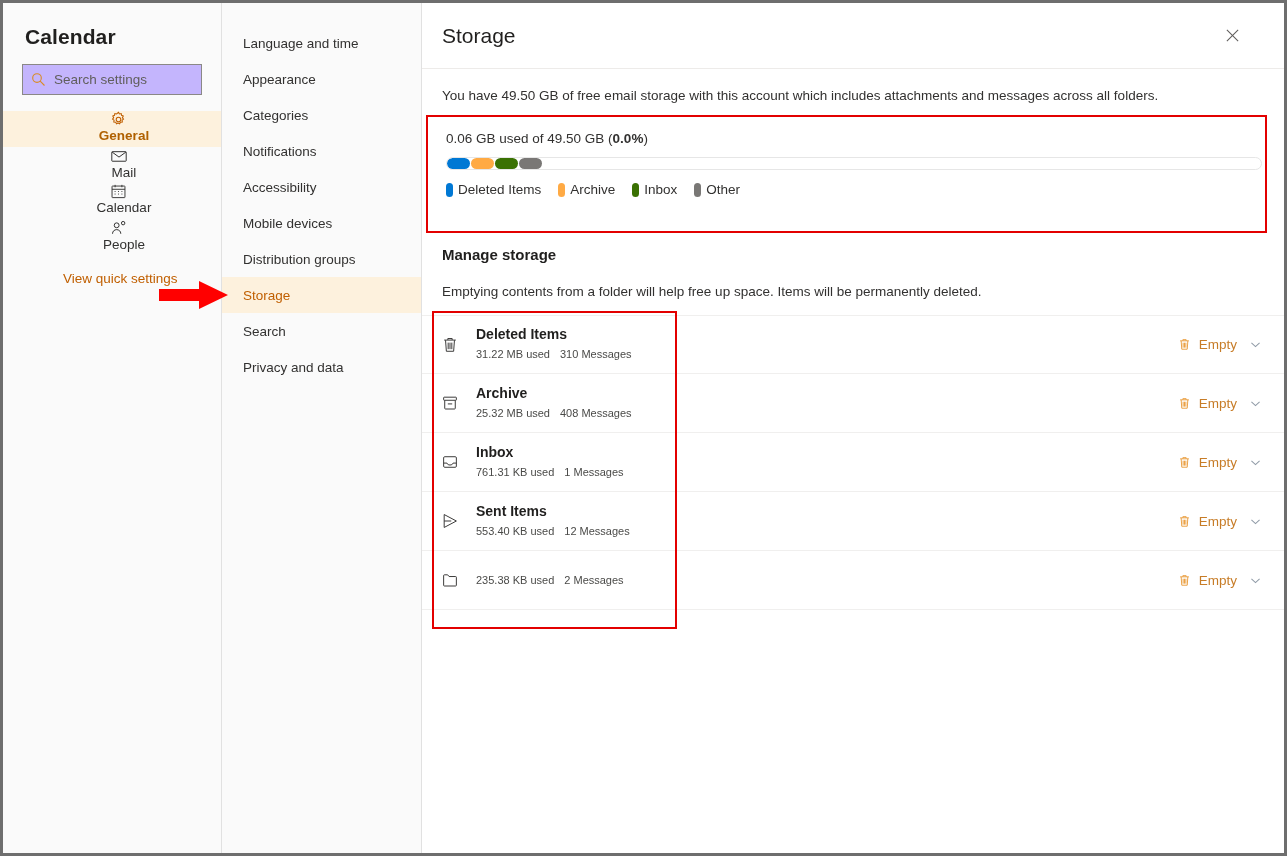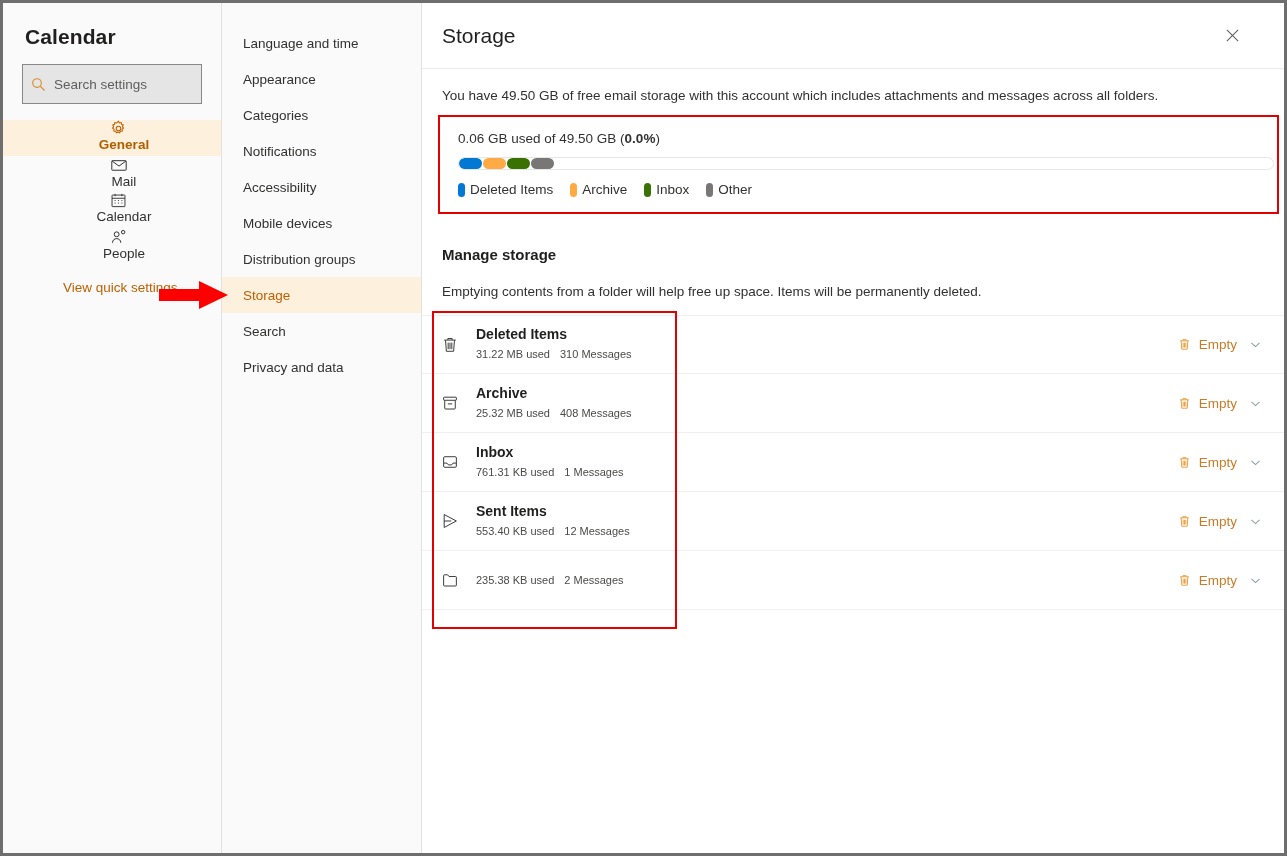--- a/index.html
+++ b/index.html
@@ -29,23 +29,23 @@
   }
   #settings-title {
     font-size: 21px;
     color: #201f1e;
     font-weight: bold;
     padding: 22px 0 0 22px;
     letter-spacing: .1px;
   }
   #search-wrap {
     margin: 15px 19px 0 19px;
-    height: 40px;
+    height: 31px;
     border: 1px solid #8a8886;
-    background: #e5e5e5;
+    background: #c4b5fd;
     display: flex;
     align-items: center;
     padding: 0 8px;
   }
   #search-wrap .mag { flex: 0 0 auto; display:flex; align-items:center; }
   #search-input {
     border: none; outline: none;
     font-family: "Liberation Sans", sans-serif;
     font-size: 13.5px;
     color: #323130;
@@ -125,22 +125,22 @@
   }
   #intro {
     font-size: 13.5px;
     color: #323130;
     padding: 19px 20px 0 20px;
   }
 
   
   #quota-box {
     position: absolute;
-    left: 16px; top: 112px;
-    width: 841px; height: 99px;
+    left: 4px; top: 112px;
+    width: 841px; height: 118px;
     border: 2px solid #e30000;
     padding: 14px 14px 0 18px;
   }
   #quota-line { font-size: 13.5px; color: #323130; }
   #quota-line b { font-weight: bold; }
   #bar-track {
     margin-top: 11px;
     height: 13px;
     width: 816px;
     background: #ffffff;

